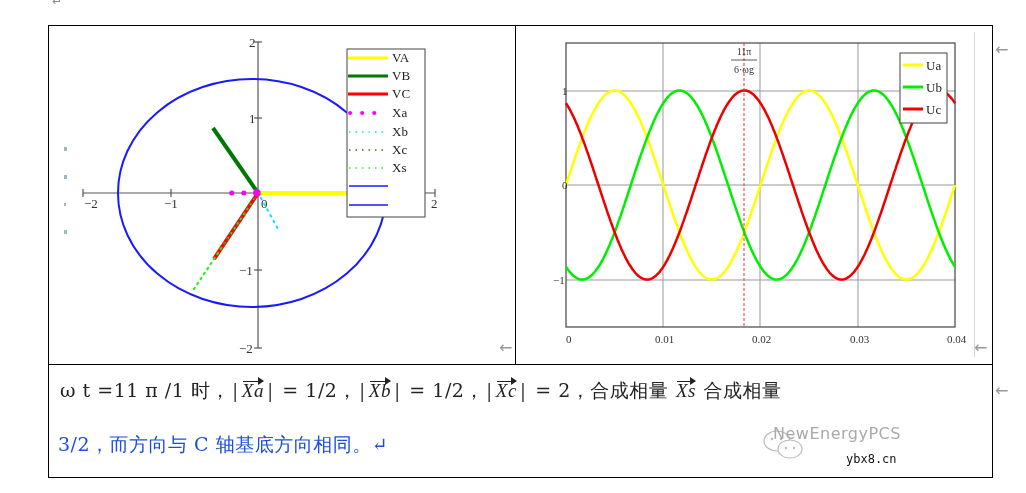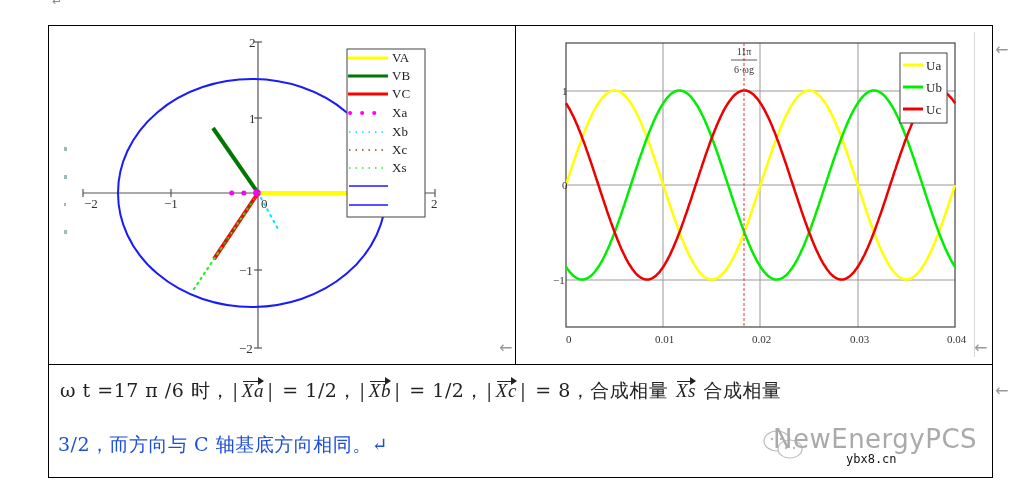--- a/index.html
+++ b/index.html
@@ -11,21 +11,21 @@
   .col-div { left: 515px; top: 25px; width: 0; height: 340px; border-left: 1.5px solid #000; }
   .right-guide { left: 974px; top: 32px; width: 0; height: 325px; border-left: 1px solid #d8d8d8; }
   .para-mark { color: #999; font-size: 16px; font-family: "DejaVu Sans", sans-serif; line-height: 1; }
   svg text { font-family: "Liberation Serif", serif; }
   .line1 { left: 60px; top: 378px; font-size: 19px; color: #222; font-family: "DejaVu Serif", serif; white-space: nowrap; letter-spacing: 0.5px; }
   .line2 { left: 58px; top: 432px; font-size: 19px; color: #1d4ed8; font-family: "DejaVu Serif", serif; white-space: nowrap; letter-spacing: 0.5px; }
   .vec { font-family: "Liberation Serif", serif; font-style: italic; position: relative; display: inline-block; padding: 0 1px; }
   .vec::before { content: ""; position: absolute; left: 2px; right: 2px; top: 1px; border-top: 1px solid #222; }
   .vec::after { content: ""; position: absolute; right: 1px; top: -3px; width: 0; height: 0; border-left: 6px solid #222; border-top: 4px solid transparent; border-bottom: 4px solid transparent; }
   .bar { color: #444; padding: 0 2px; }
-  .watermark { left: 773px; top: 424px; color: #aaa; font-family: "DejaVu Sans", sans-serif; font-size: 26px; letter-spacing: 0.5px; }
+  .watermark { left: 773px; top: 424px; color: #aaa; font-family: "DejaVu Sans", sans-serif; font-size: 16px; letter-spacing: 0.5px; }
   .watermark-sub { left: 846px; top: 452px; color: #111; font-family: "DejaVu Sans Mono", monospace; font-size: 12px; }
   .wm-icon { left: 762px; top: 428px; }
 </style>
 </head>
 <body>
 
 <div class="abs top-mark">↵</div>
 <div class="abs table"></div>
 <div class="abs row-div"></div>
 <div class="abs col-div"></div>
@@ -146,21 +146,21 @@
       <g font-size="13" fill="#222">
         <text x="926" y="70">Ua</text>
         <text x="926" y="92">Ub</text>
         <text x="926" y="114">Uc</text>
       </g>
     </g>
   </g>
 </svg>
 
 <div class="abs line1">
-  <span>ω t  =17 π /6 时，</span><span class="bar">|</span><span class="vec">Xa</span><span class="bar">|</span><span> = 1/2，</span><span class="bar">|</span><span class="vec">Xb</span><span class="bar">|</span><span> = 1/2，</span><span class="bar">|</span><span class="vec">Xc</span><span class="bar">|</span><span> = 8，合成相量 </span><span class="vec">Xs</span><span> 合成相量</span>
+  <span>ω t  =11 π /1 时，</span><span class="bar">|</span><span class="vec">Xa</span><span class="bar">|</span><span> = 1/2，</span><span class="bar">|</span><span class="vec">Xb</span><span class="bar">|</span><span> = 1/2，</span><span class="bar">|</span><span class="vec">Xc</span><span class="bar">|</span><span> = 2，合成相量 </span><span class="vec">Xs</span><span> 合成相量</span>
 </div>
 <div class="abs line2">3/2，而方向与 C 轴基底方向相同。↵</div>
 
 <svg class="abs wm-icon" width="46" height="36">
   <ellipse cx="15" cy="13" rx="13" ry="10" fill="none" stroke="#bbb" stroke-width="1.2"></ellipse>
   <ellipse cx="28" cy="21" rx="12" ry="9" fill="#fff" stroke="#bbb" stroke-width="1.2"></ellipse>
   <circle cx="10" cy="11" r="1.3" fill="#bbb"></circle>
     <circle cx="19" cy="11" r="1.3" fill="#bbb"></circle>
   <circle cx="24" cy="20" r="1.2" fill="#bbb"></circle>
     <circle cx="32" cy="20" r="1.2" fill="#bbb"></circle>

